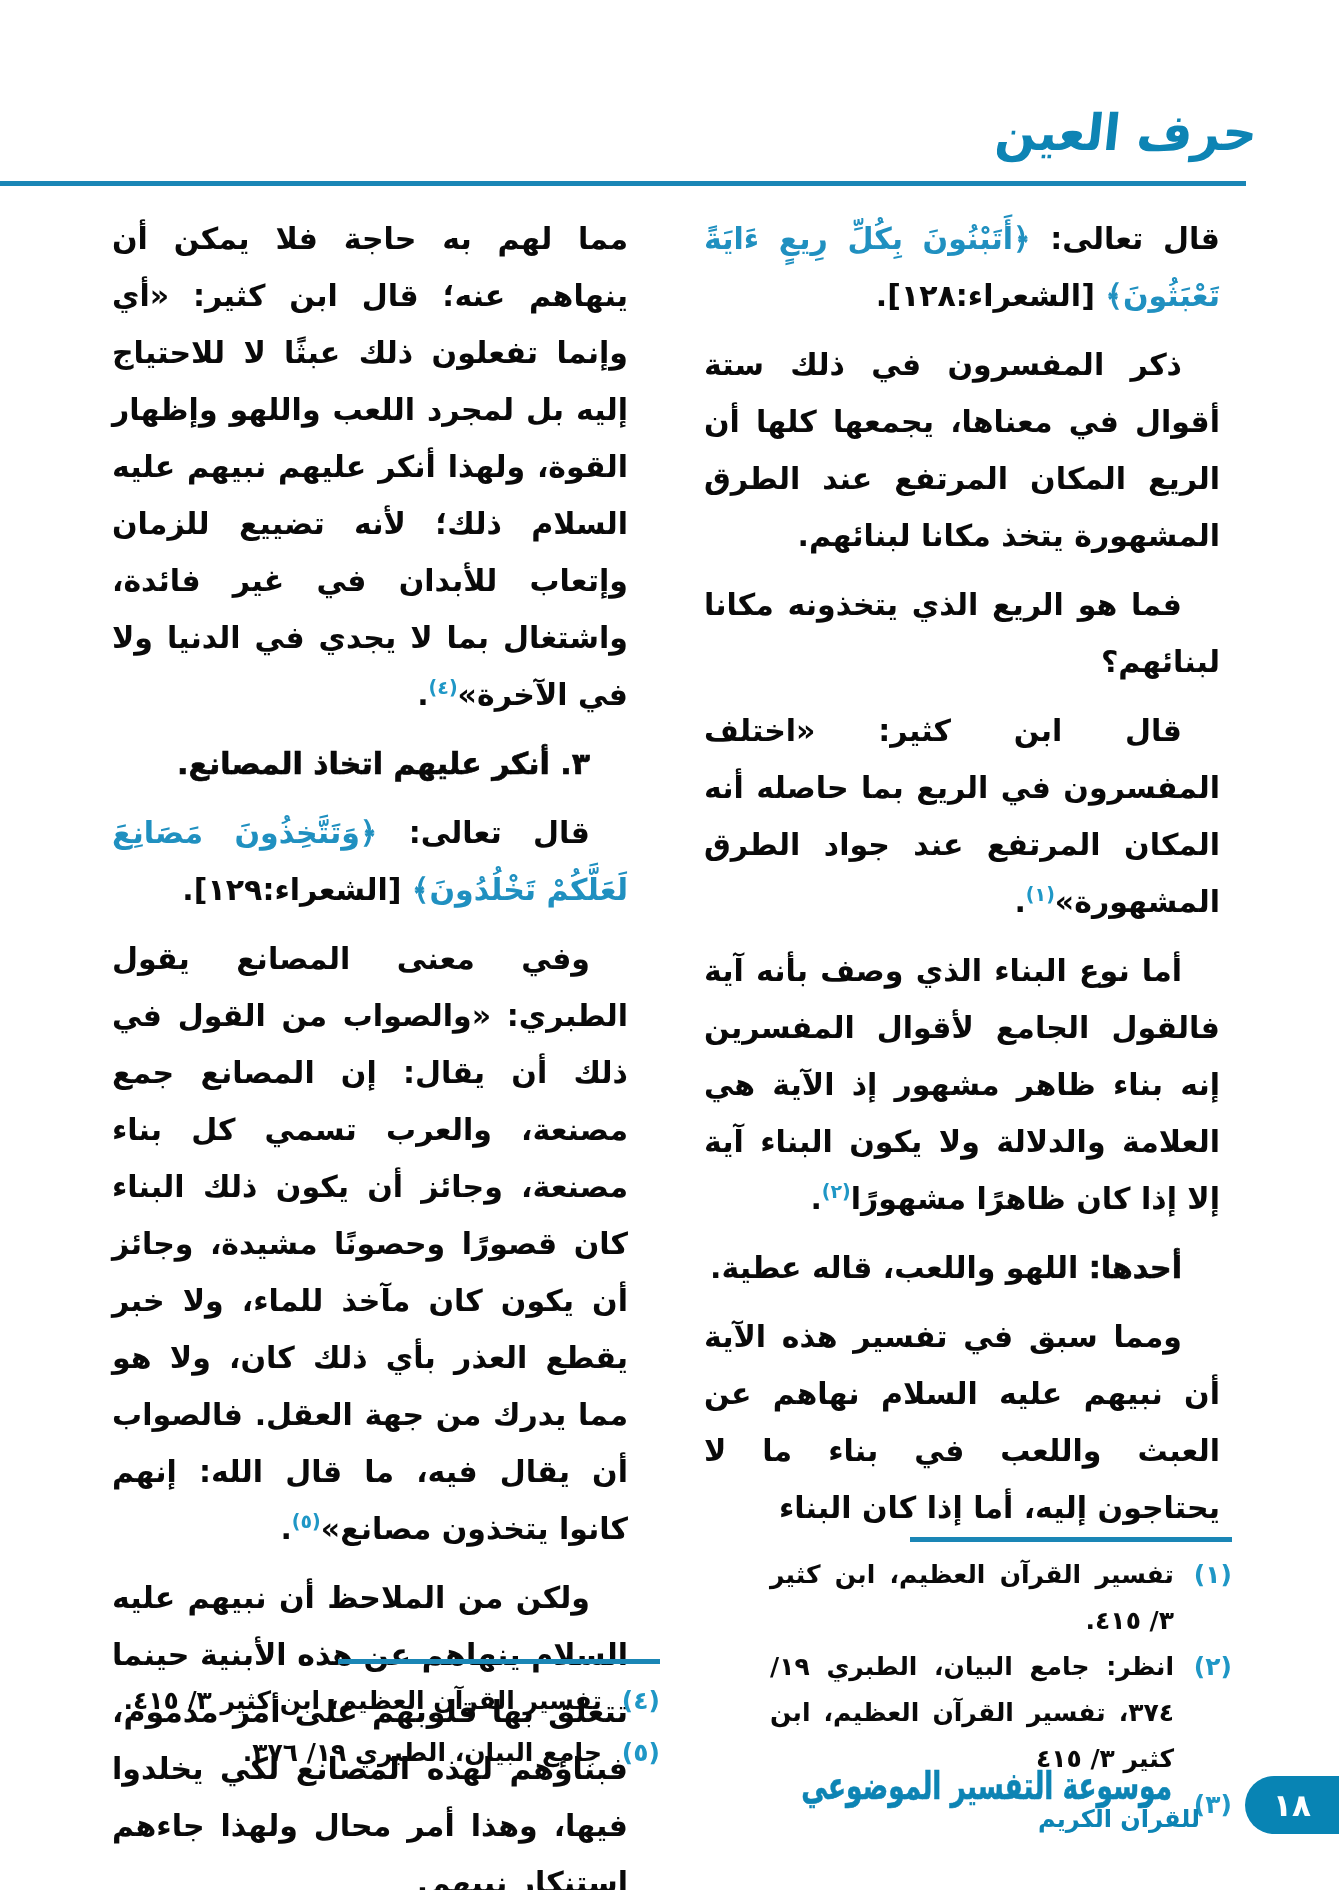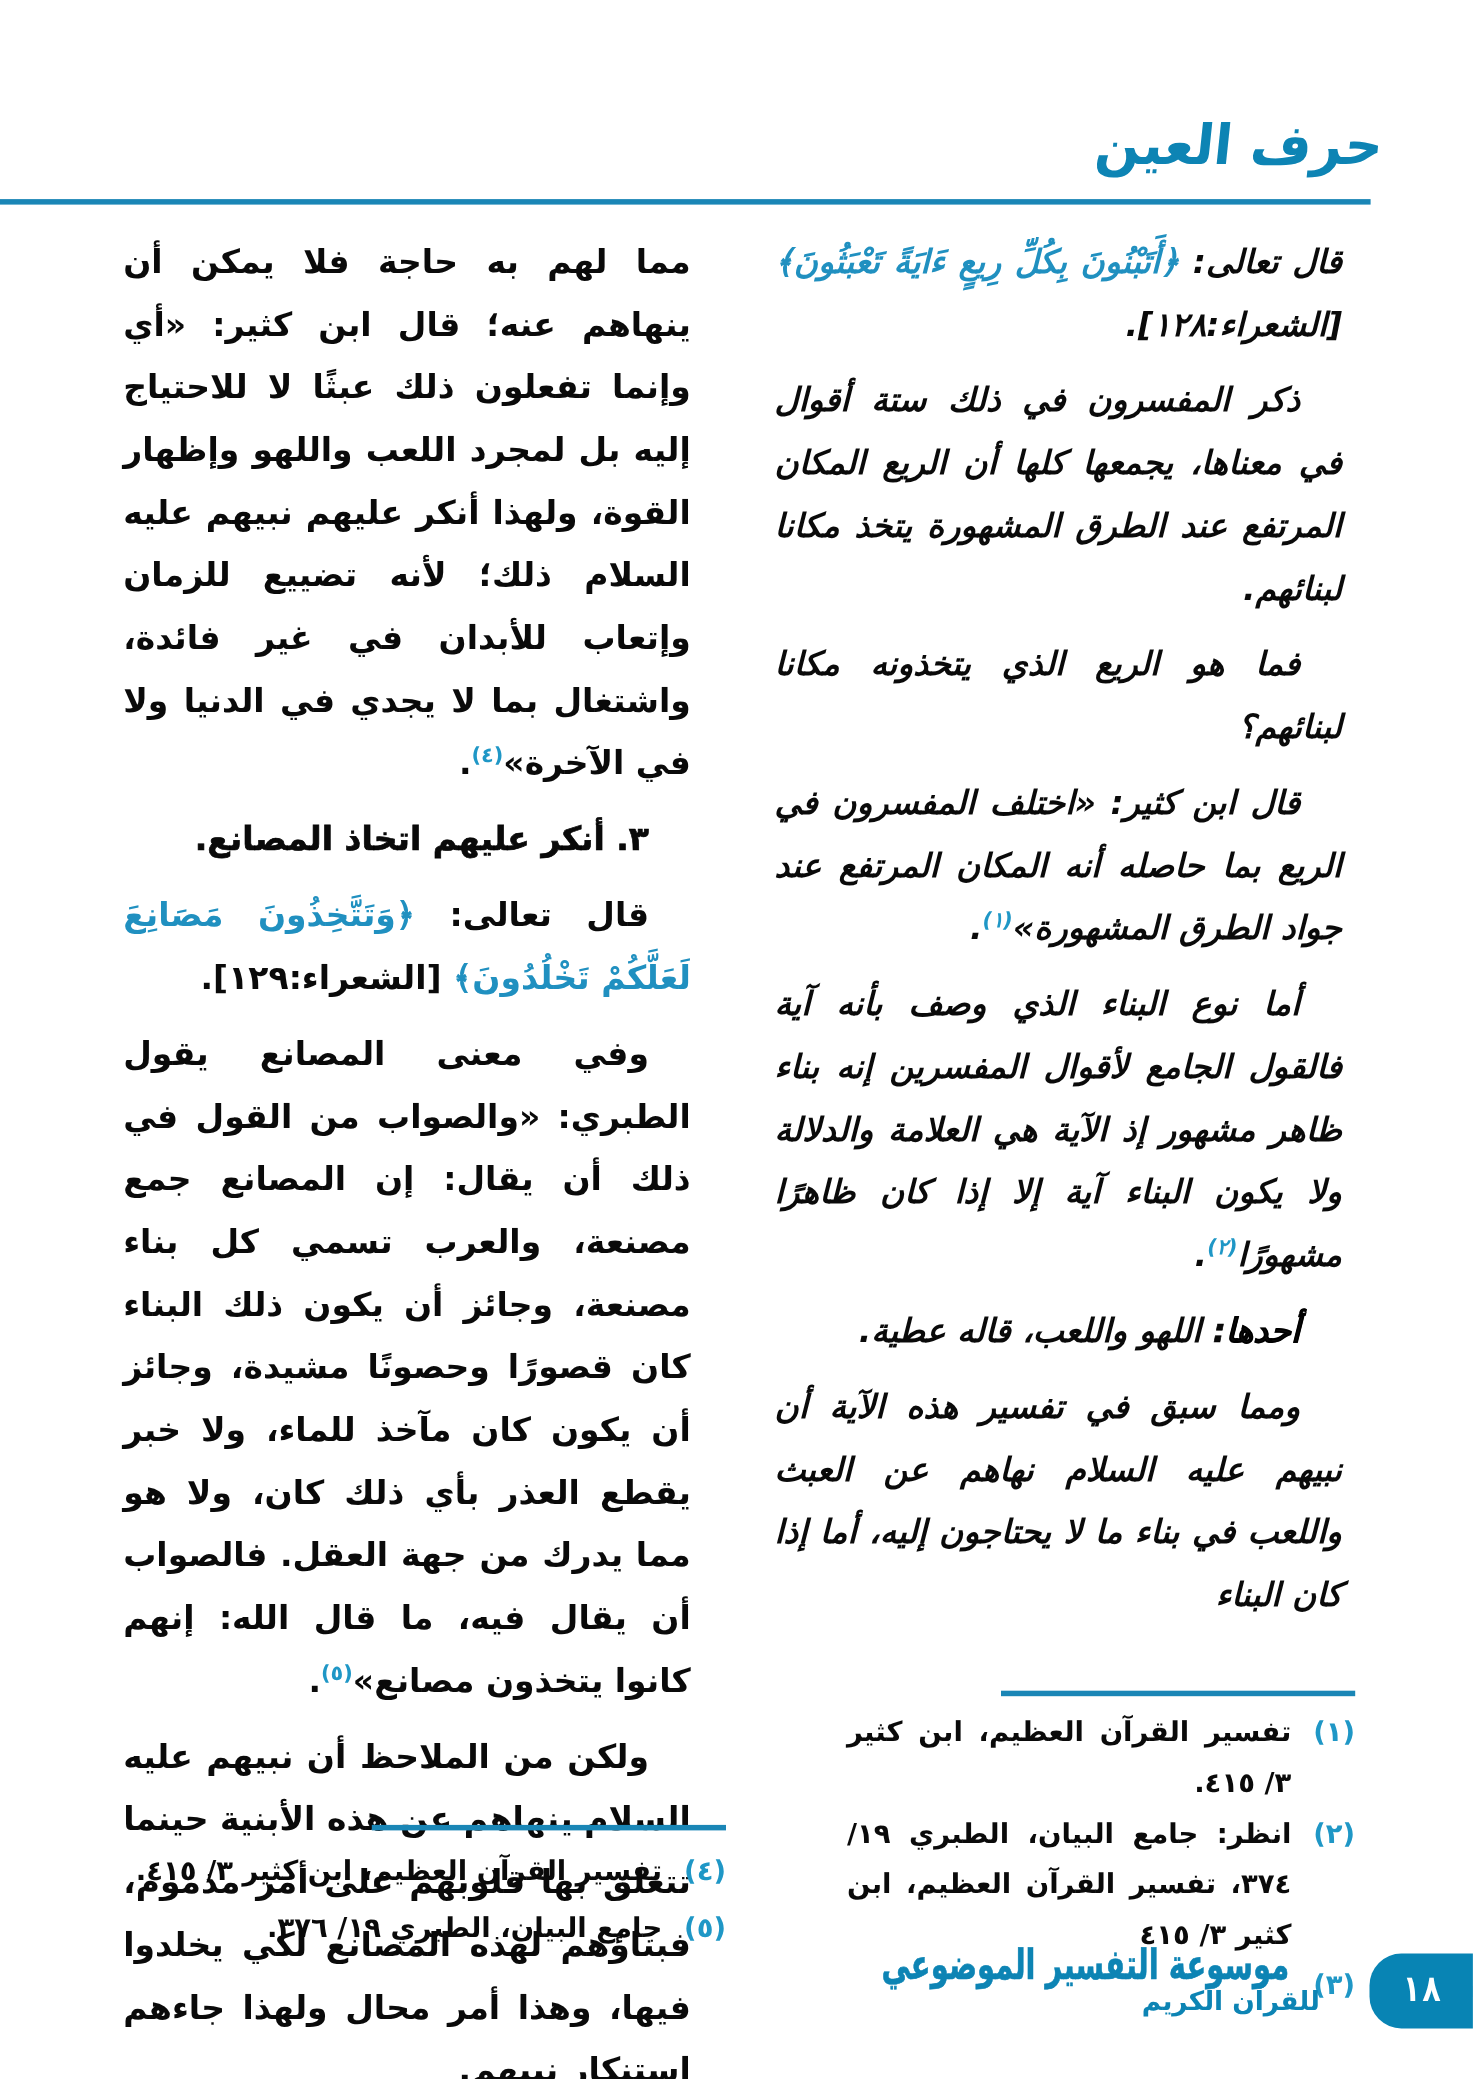--- a/index.html
+++ b/index.html
@@ -12,21 +12,21 @@
     position:absolute;top:104px;right:82px;
     color:#0d84b4;font-size:48px;font-weight:bold;
     transform:skewX(-6deg) scaleY(1.05);letter-spacing:-2px;white-space:nowrap;
   }
   .header-rule{position:absolute;top:181px;left:0;width:1246px;height:5px;background:#1a86b6;}
   
   .col{
     position:absolute;top:198px;width:540px;
     font-size:30px;line-height:57px;font-weight:700;text-align:justify;direction:rtl;
   }
-  .col-right{left:692px;font-style:italic;}
+  .col-right{left:692px;}
   .col-left{left:100px;}
   .para{margin:12px;text-indent:38px;}
   .para.cont{text-indent:0;}
   .para.head{ -webkit-text-stroke:0.6px #000; }
   .bold{ -webkit-text-stroke:0.6px #000; }
   .verse{color:#2090c0;}
   sup.fnref{color:#1f97c6;font-size:19px;line-height:0;vertical-align:super;font-weight:700;}
   
   .fn-sep{position:absolute;height:5px;background:#1a86b6;}
   .fn-sep-right{top:1537px;left:910px;width:322px;}
@@ -43,22 +43,22 @@
   .footer-logo{
     position:absolute;top:1766px;left:920px;width:280px;color:#0d84b4;
   }
   .logo-title{
     font-size:33px;font-weight:bold;white-space:nowrap;line-height:40px;
     transform:scaleX(0.8) scaleY(1.15);transform-origin:center;
     -webkit-text-stroke:0.5px #0d84b4;
   }
   .logo-subtitle{font-size:24px;font-weight:bold;line-height:26px;}
   .page-badge{
-    position:absolute;top:1776px;right:0;width:94px;height:68px;background:#0884b4;
-    border-radius:29px 0 0 29px;display:flex;align-items:center;justify-content:center;font-family:Liberation Mono, monospace;
+    position:absolute;top:1776px;right:0;width:94px;height:58px;background:#0884b4;
+    border-radius:29px 0 0 29px;display:flex;align-items:center;justify-content:center;
   }
   .page-number{color:#ffffff;font-size:31px;font-weight:bold;letter-spacing:4px;}
 </style>
 </head>
 <body>
 
 <div class="page">
 
   <div class="chapter-title">حرف العين</div>
   <div class="header-rule"></div>

